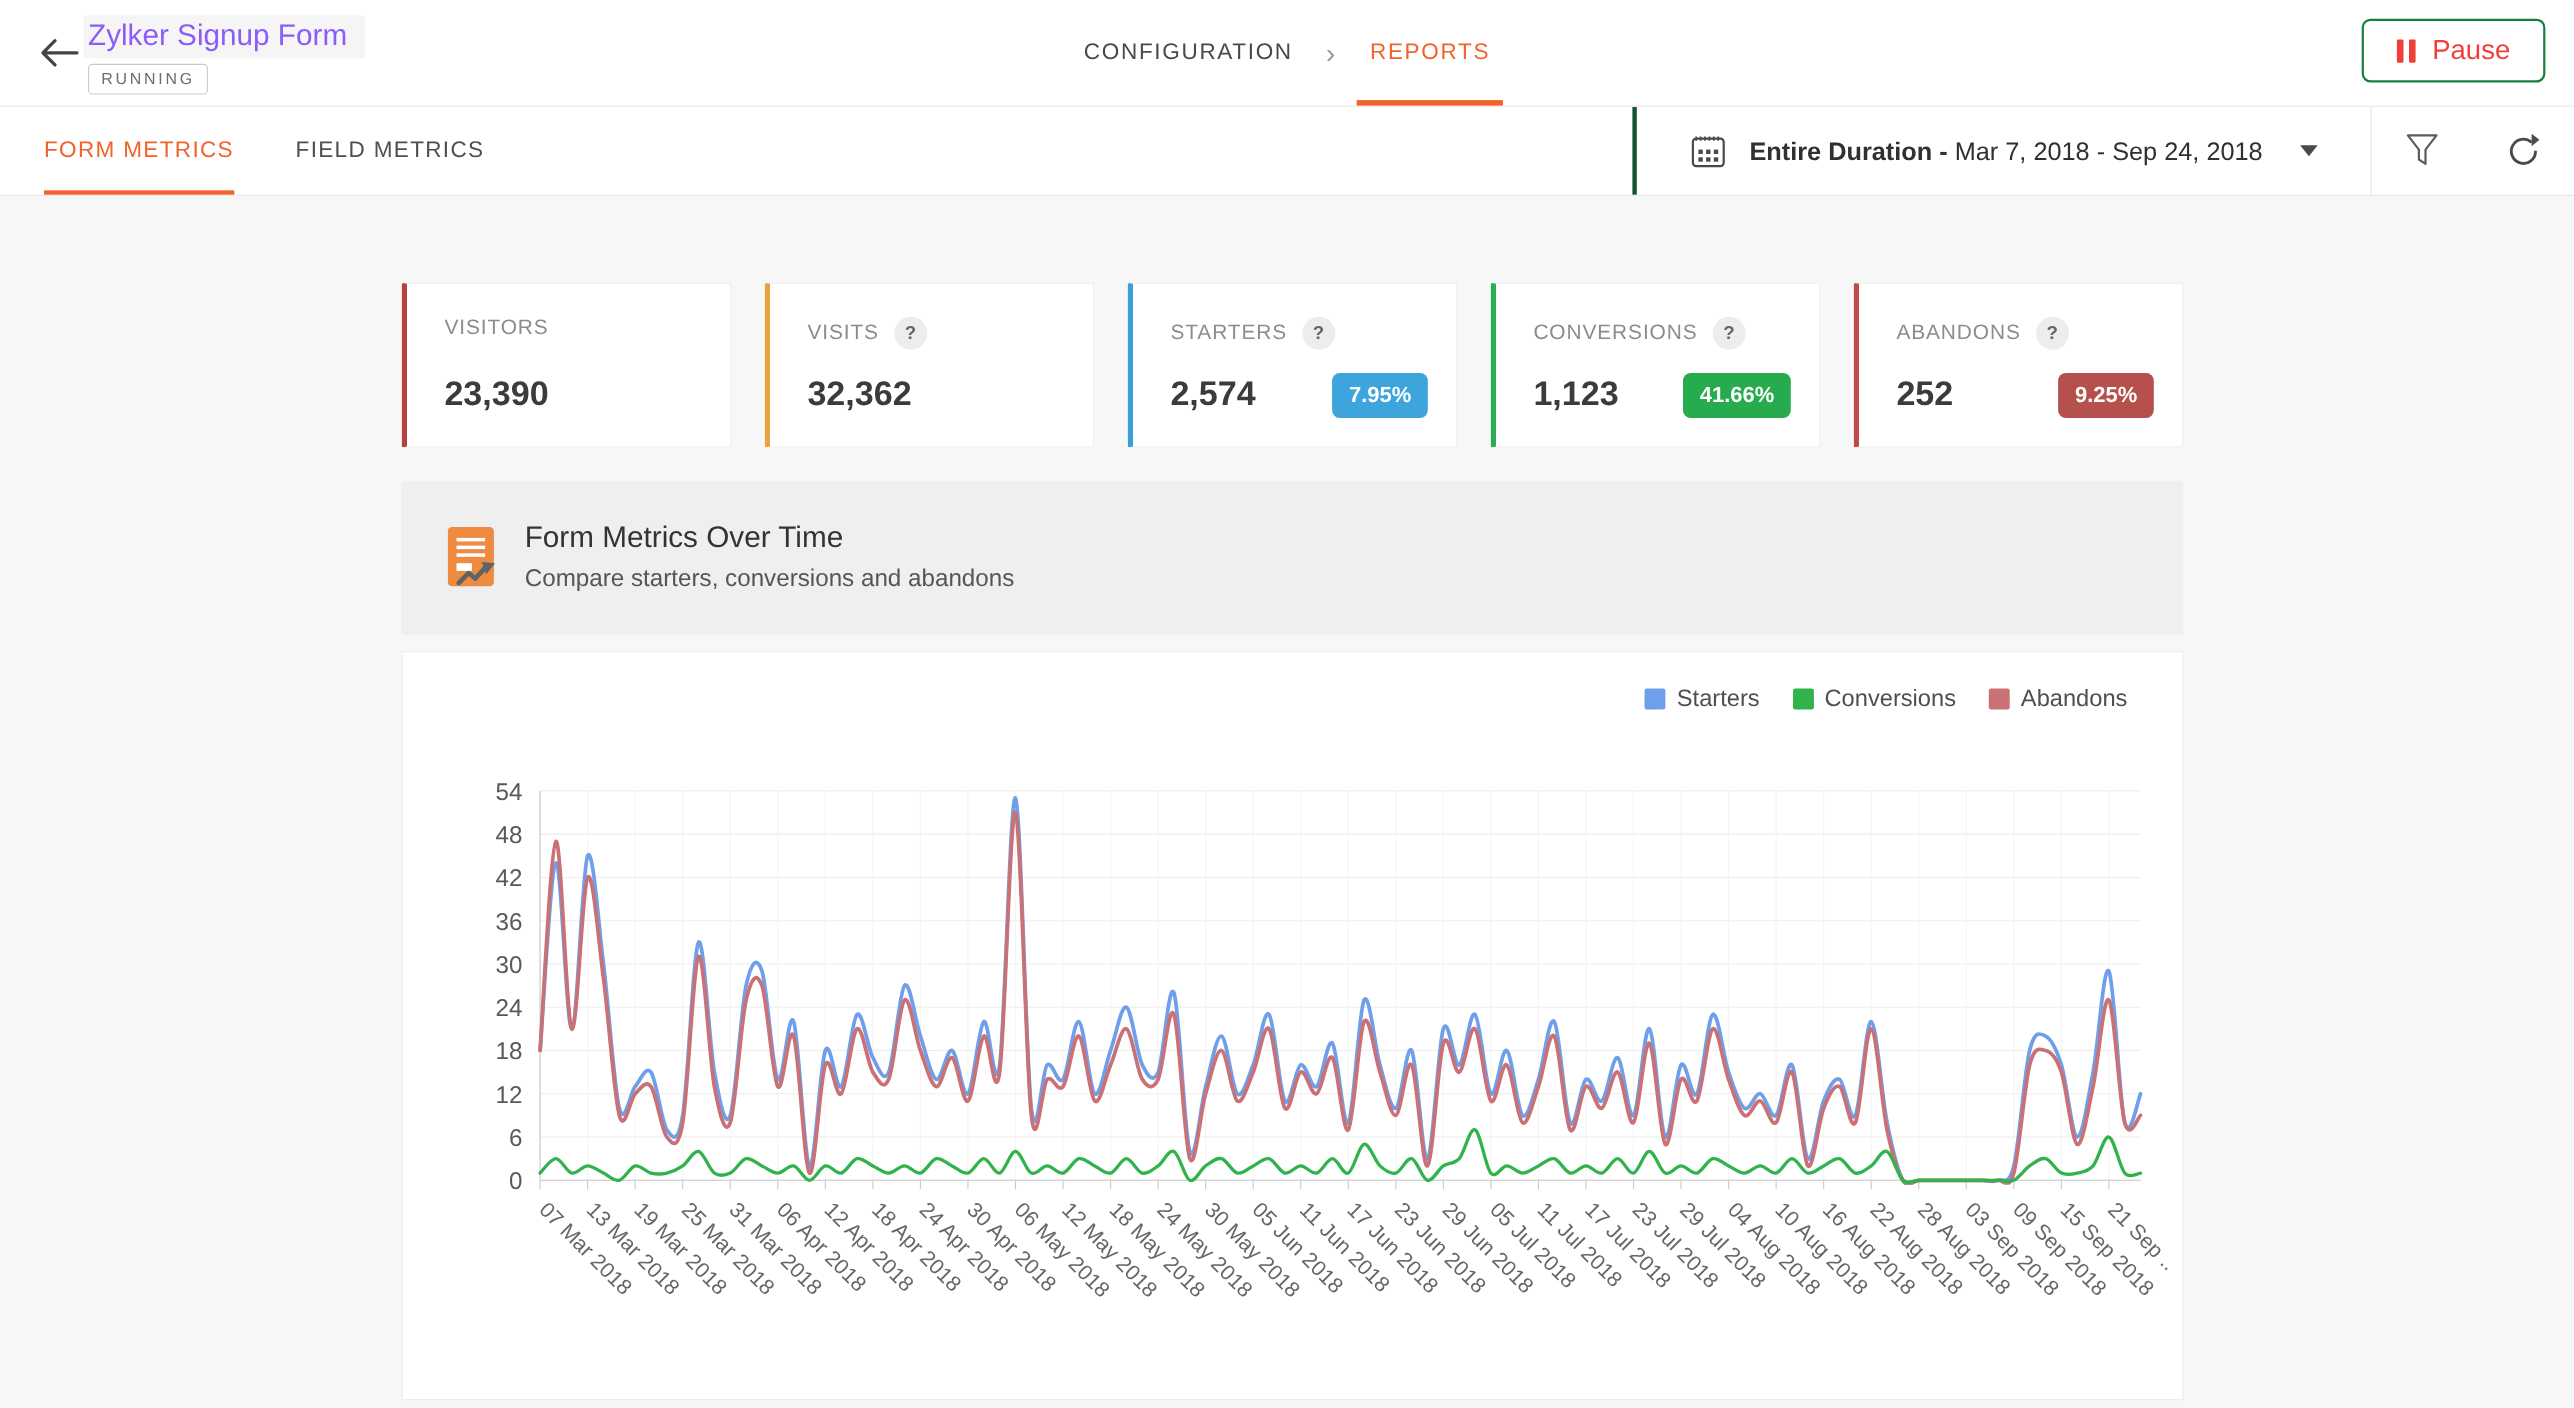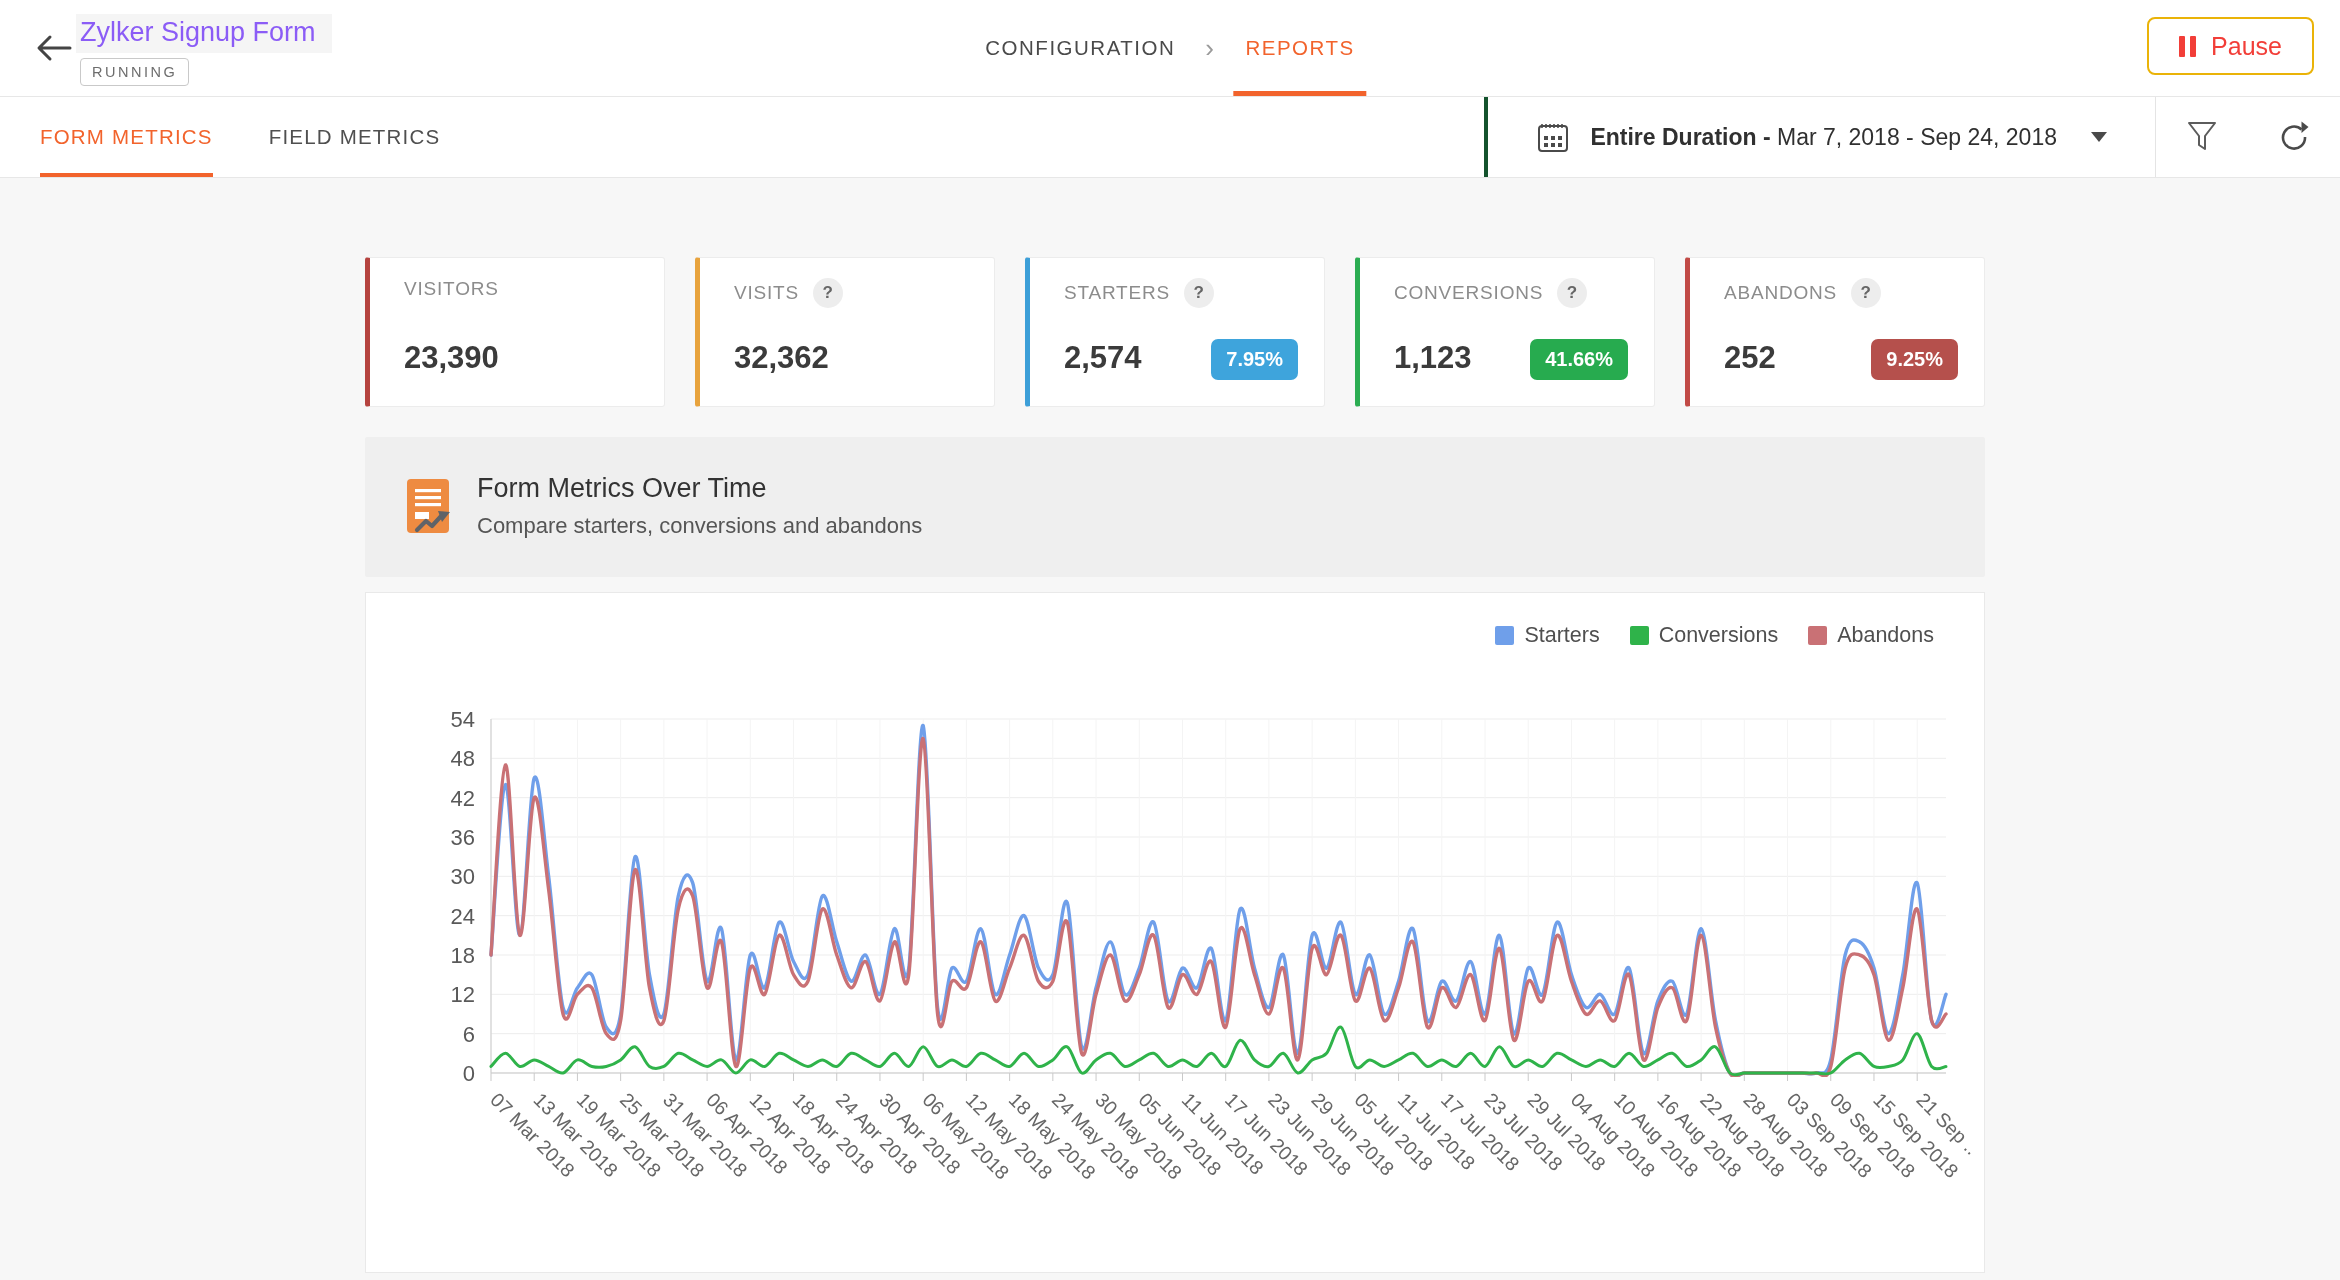--- a/index.html
+++ b/index.html
@@ -17,21 +17,21 @@
                 padding:5px 11px;font-weight:500;}
   .crumbs{position:absolute;left:50%;transform:translateX(-50%);top:0;height:96px;
           display:flex;align-items:flex-start;gap:30px;}
   .crumb{position:relative;height:96px;display:flex;align-items:center;font-size:20.5px;
          letter-spacing:1.5px;color:#4a4a4a;font-weight:500;cursor:pointer;}
   .crumb-sep{color:#9a9a9a;font-size:26px;font-weight:400;}
   .crumb-active{color:#f2632c;}
   .crumb-active::after{content:'';position:absolute;left:-12px;right:-12px;bottom:0;height:5px;
                        background:#f2632c;}
   .pause-btn{position:absolute;right:26px;top:17px;height:58px;display:flex;align-items:center;
-             gap:15px;padding:0 30px;border:2px solid #eab308;border-radius:8px;background:#fff;
+             gap:15px;padding:0 30px;border:2px solid #15803d;border-radius:8px;background:#fff;
              color:#f23e38;font-size:25px;font-weight:500;cursor:pointer;box-sizing:border-box;}
   .pause-glyph{display:flex;gap:5px;}
   .pause-glyph i{display:block;width:6px;height:21px;background:#f23e38;border-radius:1px;}
 
   
   .tabbar{position:absolute;top:97px;left:0;width:2340px;height:80px;background:#fff;
           border-bottom:1px solid #e7e7e7;z-index:4;}
   .tabs{position:absolute;left:40px;top:0;height:80px;display:flex;gap:56px;}
   .tab{height:80px;display:flex;align-items:center;font-size:20.5px;letter-spacing:1.2px;
        color:#4f4f4f;font-weight:500;cursor:pointer;box-sizing:border-box;
@@ -44,21 +44,21 @@
   .date-text b{font-weight:700;}
   .caret-down{width:0;height:0;border-left:8px solid transparent;border-right:8px solid transparent;
               border-top:10px solid #4a4a4a;margin-left:14px;}
   .icon-cell{width:92px;display:flex;align-items:center;justify-content:center;cursor:pointer;}
   .icon-cell.first{border-left:1px solid #e4e4e4;}
 
   
   .cards-row{position:absolute;left:365px;top:257px;width:1620px;display:flex;gap:30px;}
   .mcard{flex:1;height:150px;background:#fff;border:1px solid #ececec;border-left:5px solid #999;
          border-radius:3px;box-sizing:border-box;position:relative;}
-  .mcard-label{position:absolute;left:34px;top:20px;display:flex;align-items:center;gap:14px;
+  .mcard-label{position:absolute;left:34px;top:30px;display:flex;align-items:center;gap:14px;
                font-size:19px;color:#8c8c8c;letter-spacing:0.8px;justify-content:center;}
   .help-dot{width:30px;height:30px;border-radius:50%;background:#ededed;color:#666;
             font-size:17px;font-weight:700;display:flex;align-items:center;justify-content:center;
             cursor:pointer;}
   .mcard-value{position:absolute;left:34px;bottom:30px;font-size:31px;font-weight:700;color:#3b3b3b;}
   .mcard-badge{position:absolute;right:26px;bottom:26px;color:#fff;font-size:20px;font-weight:700;
                padding:9px 15px;border-radius:7px;}
 
   
   .banner{position:absolute;left:365px;top:437px;width:1620px;height:140px;background:#efefef;

